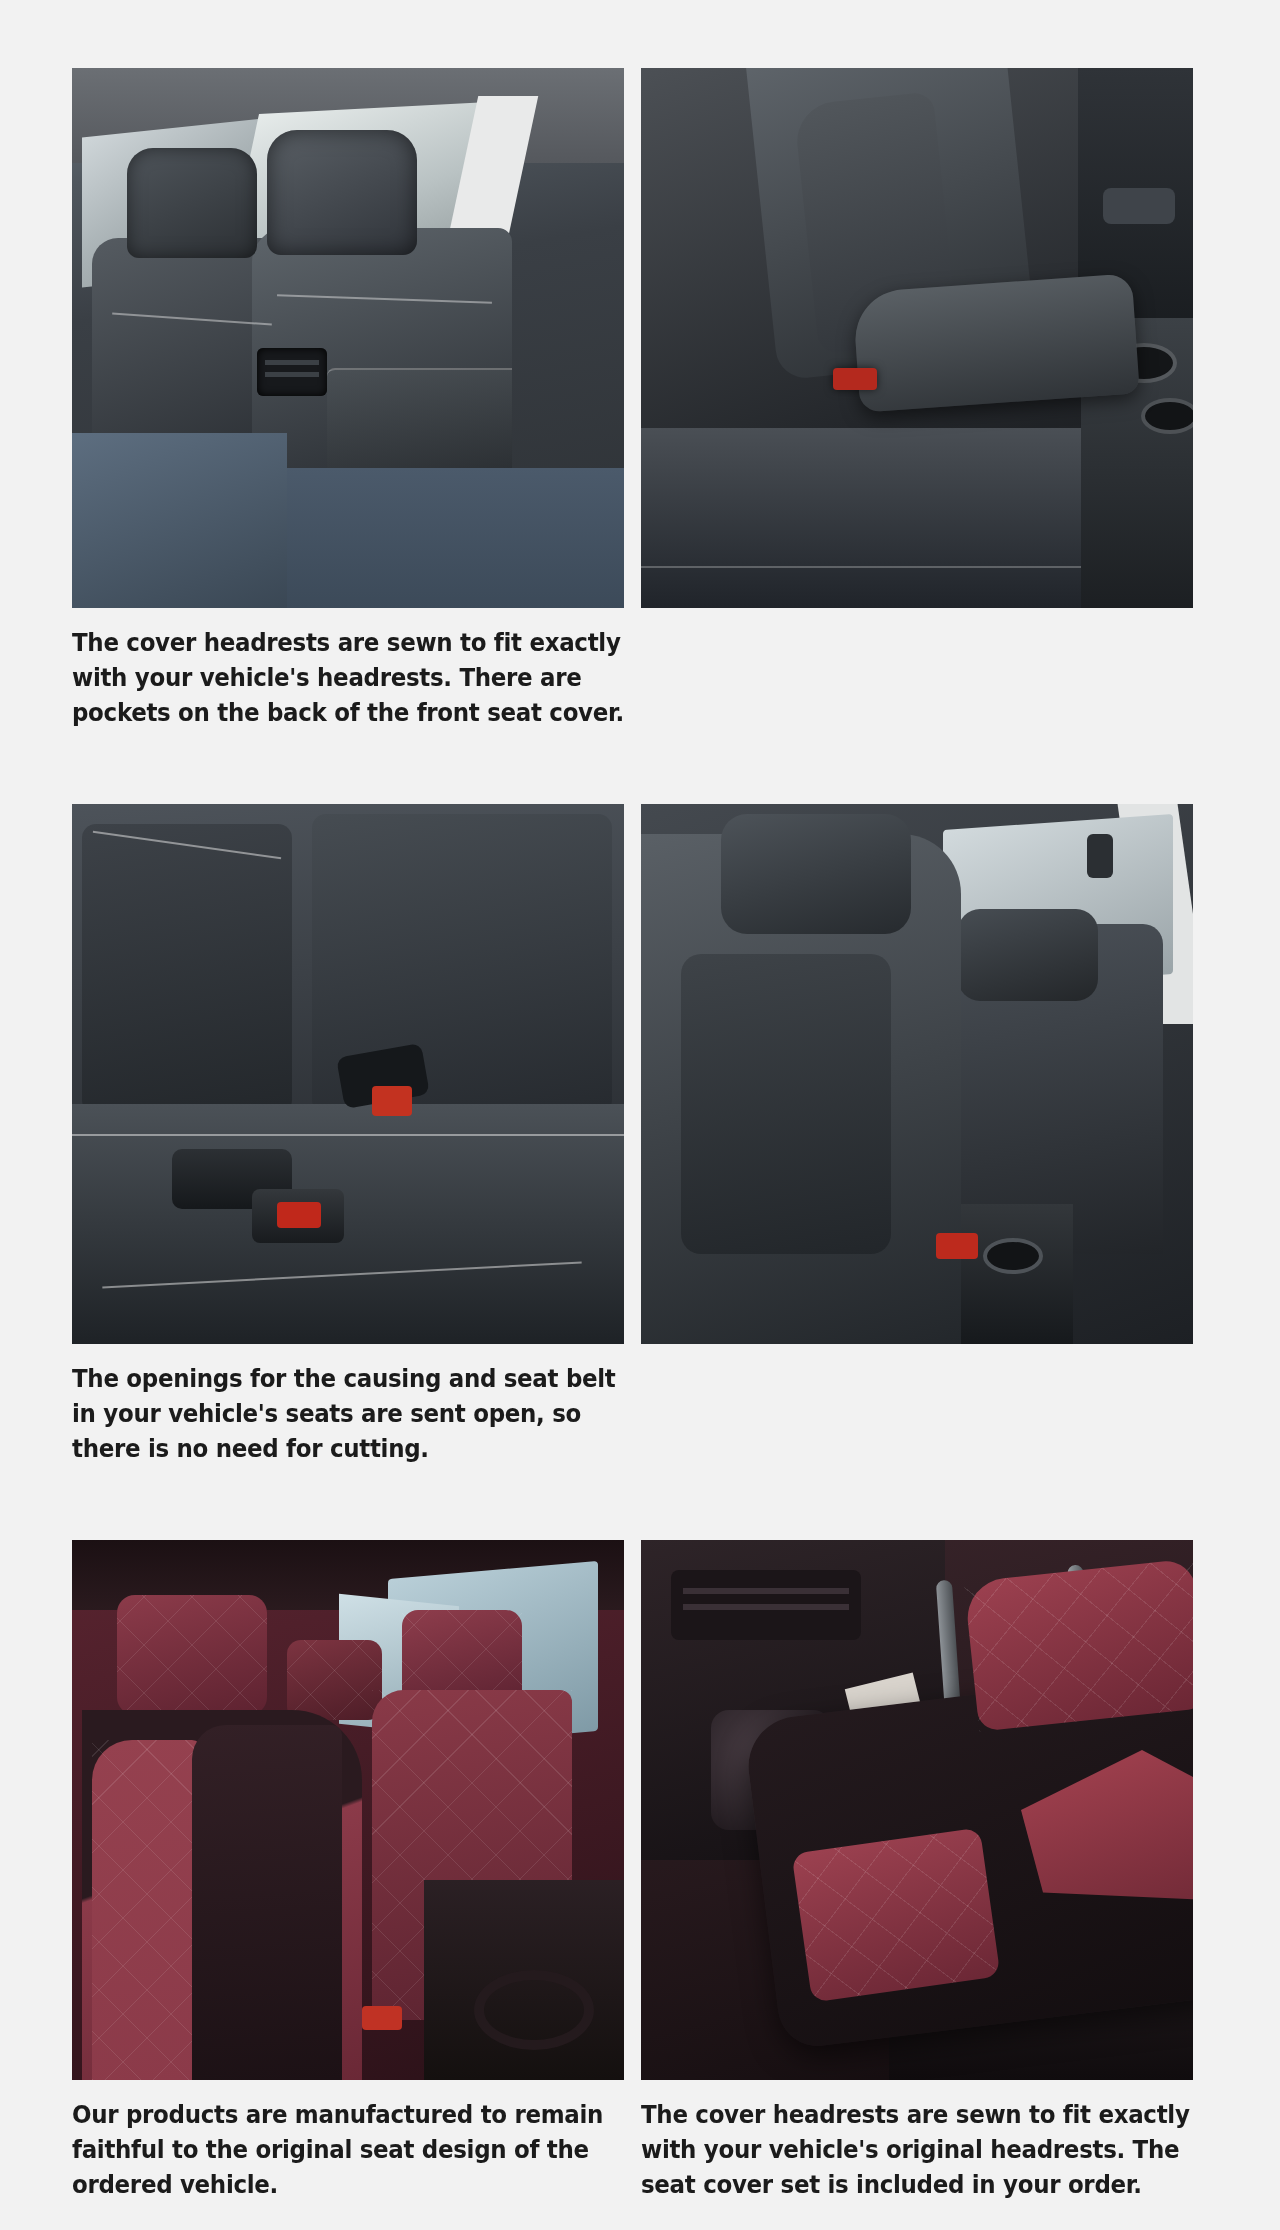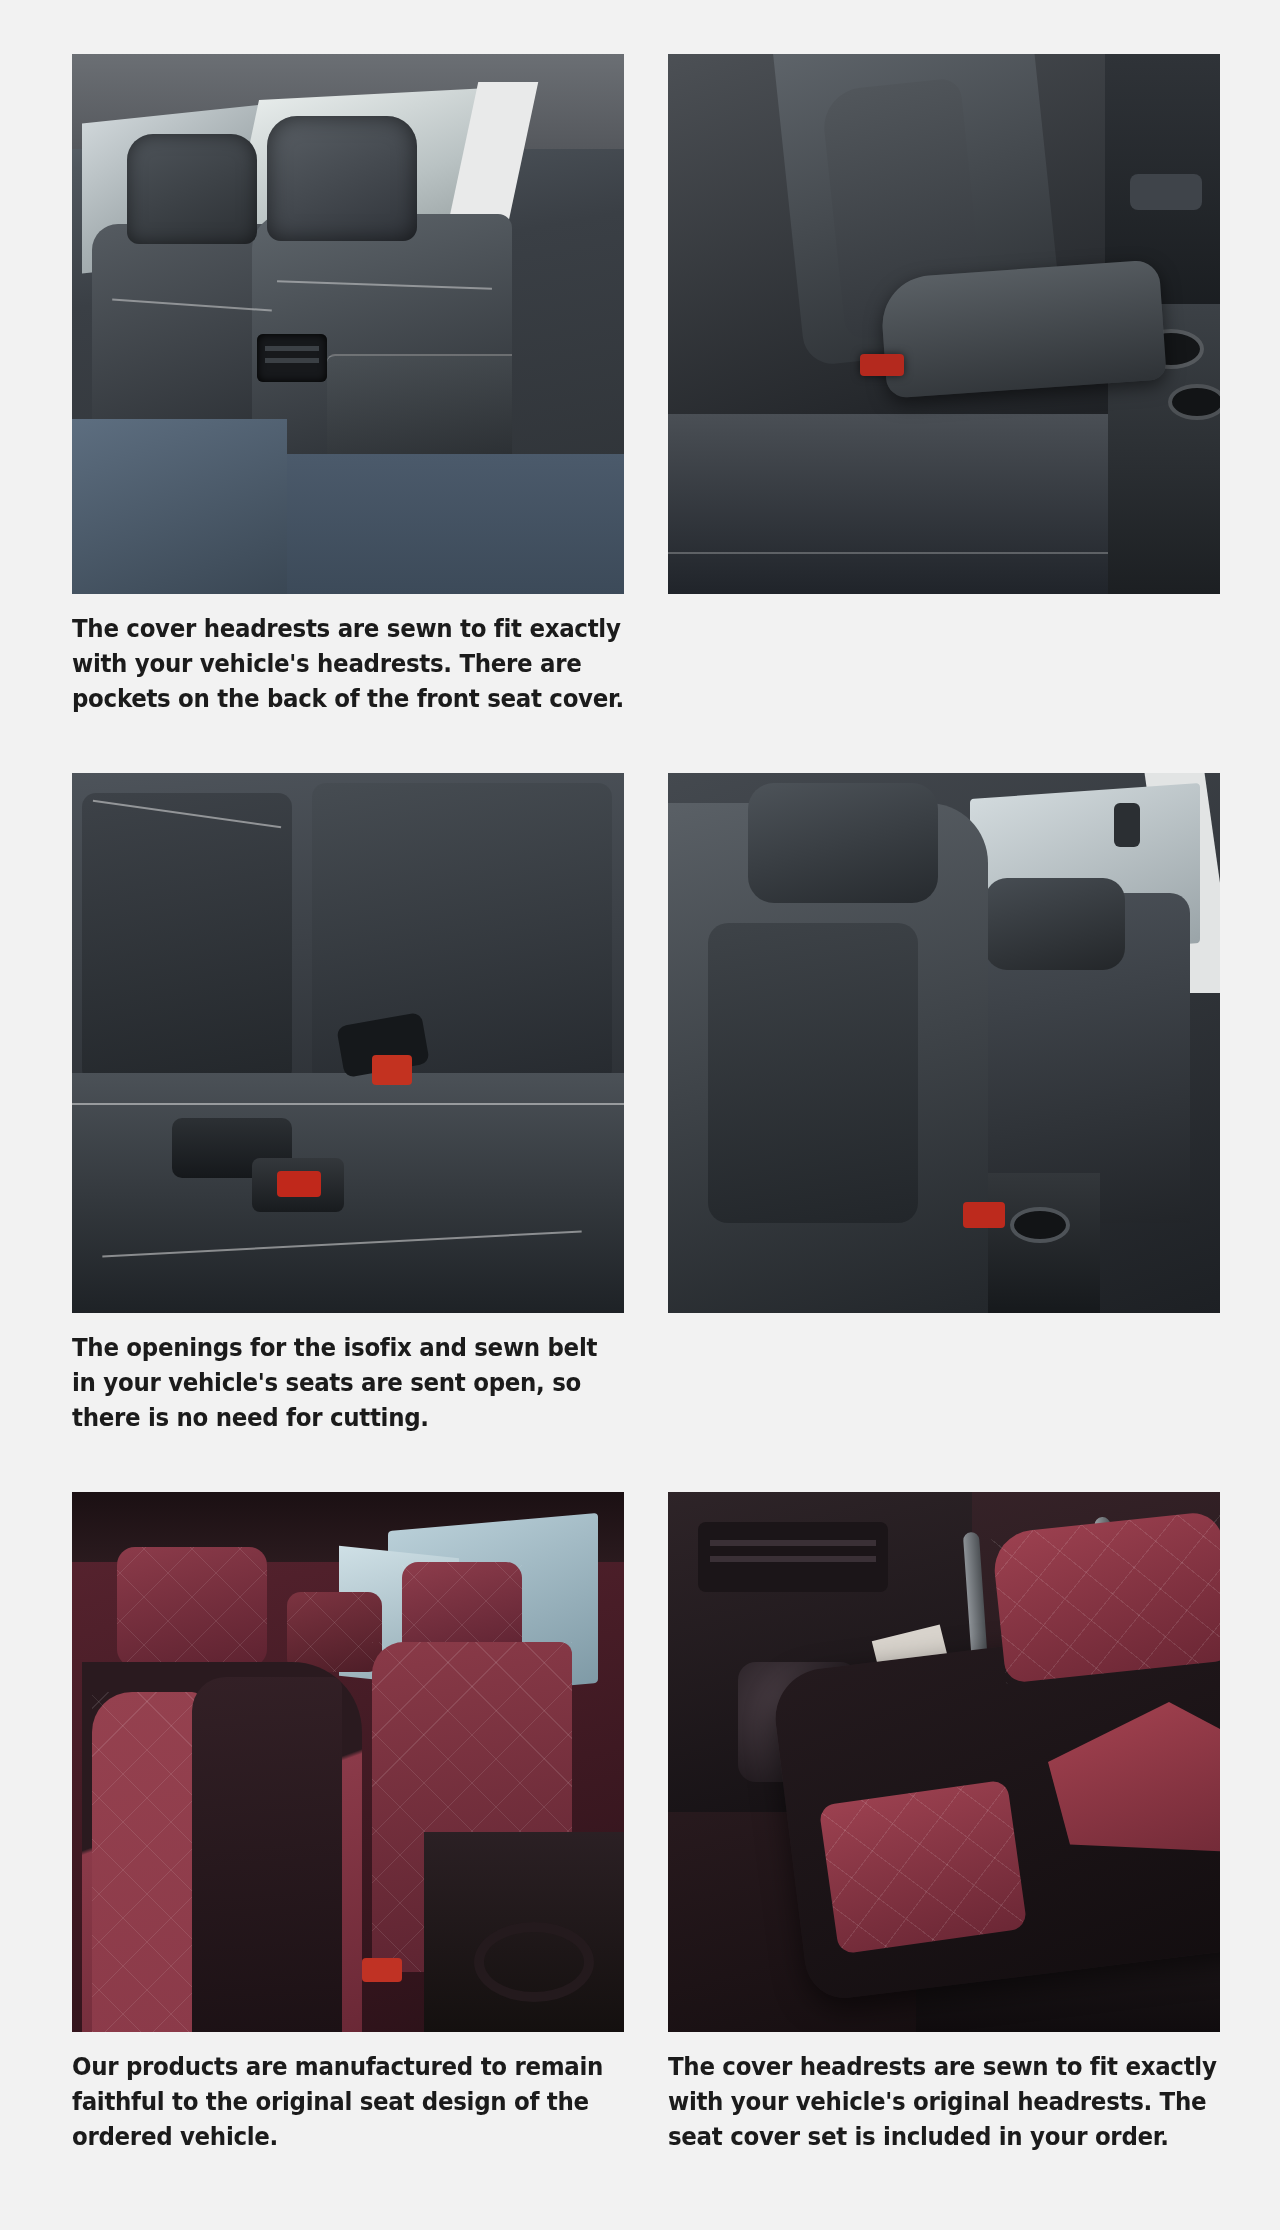--- a/index.html
+++ b/index.html
@@ -12,26 +12,27 @@
   .page {
     position: relative;
     width: 1280px;
     height: 2230px;
     background: #f2f2f2;
     overflow: hidden;
   }
   .grid {
     position: absolute;
     left: 72px;
-    top: 54px;
+    top: 68px;
     width: 1148px;
     display: grid;
     grid-template-columns: 552px 552px;
     column-gap: 44px;
     row-gap: 0px;
+    gap: 17px;
   }
   .cell { width: 552px; }
   .cell.row-gap-after { margin-bottom: 38px; }
 
   .photo {
     width: 552px;
     height: 540px;
     position: relative;
     overflow: hidden;
     background: #2b2b2e;
@@ -491,21 +492,21 @@
         <div class="base"></div>
         <div class="beltslot"></div>
         <div class="buckleA"></div>
         <div class="buckleB"></div>
         <div class="redA"></div>
         <div class="redB"></div>
         <div class="stch" style="left:0;top:330px;width:552px;"></div>
         <div class="stch" style="left:30px;top:470px;width:480px;transform:rotate(-3deg);"></div>
         <div class="stch" style="left:20px;top:40px;width:190px;transform:rotate(8deg);"></div>
       </div>
-      <div class="caption caption-block">The openings for the isofix and sewn belt in your vehicle's seats are sent open, so there is no need for cutting.</div>
+      <div class="caption caption-block">The openings for the causing and seat belt in your vehicle's seats are sent open, so there is no need for cutting.</div>
     </div>
 
     <div class="cell row-gap-after">
       <div class="photo p4">
         <div class="pillar"></div>
         <div class="win"></div>
         <div class="hook"></div>
         <div class="seatR"></div>
         <div class="hrR"></div>
         <div class="cons"></div>

